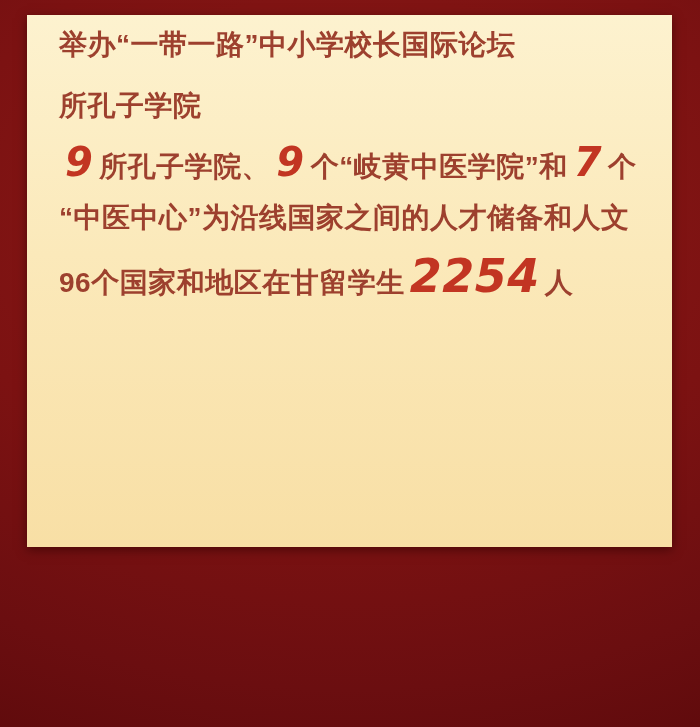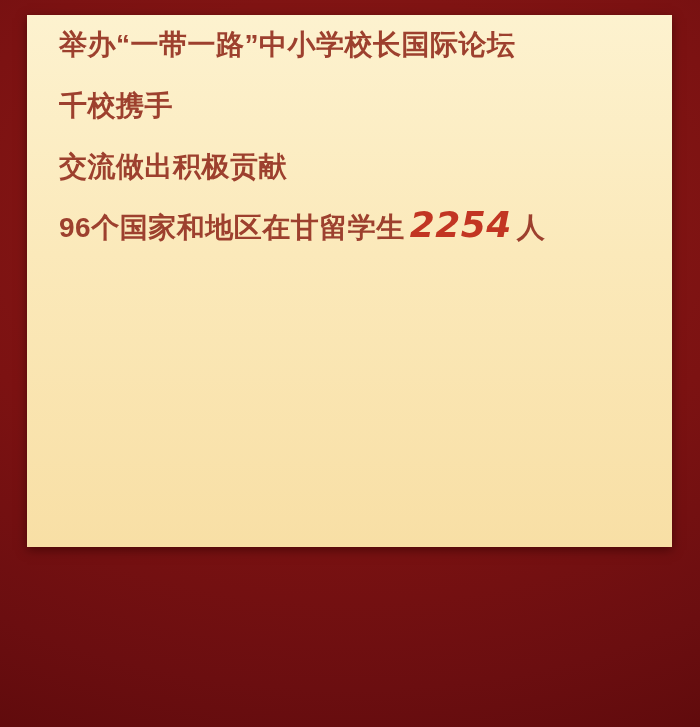--- a/index.html
+++ b/index.html
@@ -35,48 +35,51 @@
     font-weight: bold;
     font-size: 40px;
     line-height: 1;
     margin: 0 6px;
     font-family: "DejaVu Sans", sans-serif;
   }
   .run-number-large {
     color: #c23522;
     font-style: italic;
     font-weight: bold;
-    font-size: 36px;
+    font-size: 46px;
     line-height: 1;
     margin: 0 5px;
     font-family: "DejaVu Sans", sans-serif;
   }
   .footer { position: absolute; left: 0; top: 600px; width: 700px; height: 127px; }
 </style>
 </head>
 <body>
 
 <div class="card">
 
   <div class="para">
     <div class="line">
       <span class="run-text">举办“一带一路”中小学校长国际论坛</span>
     </div>
   </div>
 
 
   <div class="para">
     <div class="line">
-      <span class="run-text">千校携手</span>
+      <span class="run-text">所孔子学院</span>
     </div>
   </div>
 
   <div class="para">
     <div class="line">
-      <span class="run-text">交流做出积极贡献</span>
+      <span class="run-number">9</span><span class="run-text">所孔子学院、</span><span class="run-number">9</span><span class="run-text">个“岐黄中医学院”和</span><span class="run-number">7</span><span class="run-text">个</span>
+    </div>
+    <div class="line">
+      <span class="run-text">“中医中心”为沿线国家之间的人才储备和人文</span>
     </div>
   </div>
 
   <div class="para">
     <div class="line">
       <span class="run-text">96个国家和地区在甘留学生</span><span class="run-number-large">2254</span><span class="run-text">人</span>
     </div>
   </div>
 
 </div>

